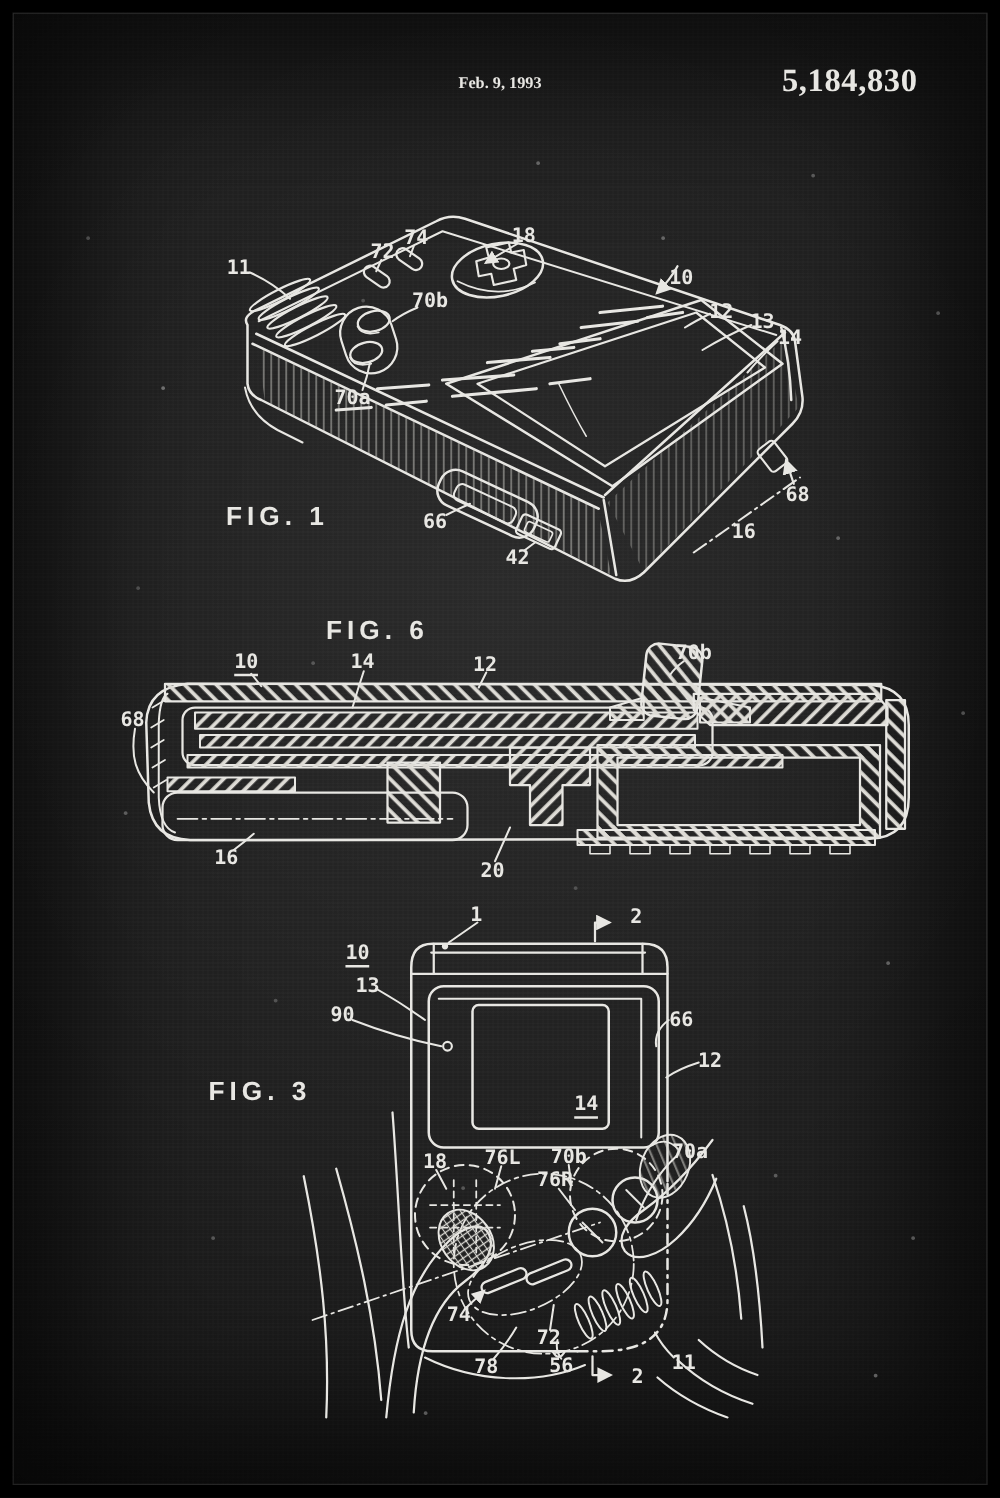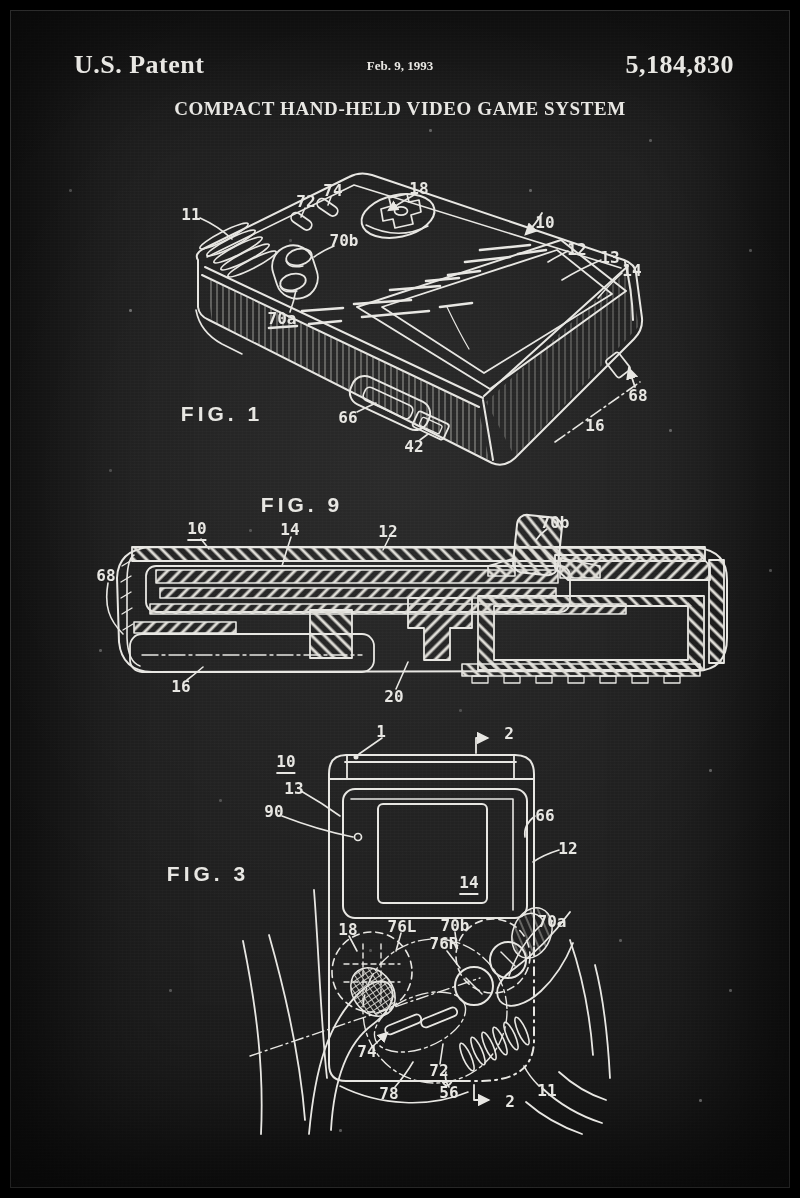--- a/index.html
+++ b/index.html
@@ -36,24 +36,22 @@
      font-size:21px;font-weight:bold;color:var(--ink,#e8e7e3);letter-spacing:4px;white-space:nowrap;}
 </style>
 </head>
 <body>
 
 <div class="poster">
  <div class="board">
   <div class="vignette"></div>
   <div class="specks"></div>
 
-  <span class="hdr-pub">U.S. Patent</span>
   <span class="hdr-date">Feb. 9, 1993</span>
   <span class="hdr-num">5,184,830</span>
-  <div class="title">COMPACT HAND-HELD VIDEO GAME SYSTEM</div>
 
   <svg class="fig" style="left:70px;top:140px" width="620" height="330" viewBox="70 140 620 330">
     <defs>
       <pattern id="vt1" width="6" height="8" patternUnits="userSpaceOnUse">
         <line x1="3" y1="0" x2="3" y2="8" style="stroke:#d9d8d2;stroke-width:1.2"></line>
       </pattern>
       <marker id="ar1" viewBox="0 0 10 10" refX="8" refY="5" markerWidth="7" markerHeight="7" orient="auto">
         <path d="M0 0 L10 5 L0 10 Z" style="fill:#e8e7e3;stroke:none"></path>
       </marker>
     </defs>
@@ -271,21 +269,21 @@
   <span class="r" style="left:334px;top:230px">70b</span>
   <span class="r" style="left:567px;top:239px">12</span>
   <span class="r" style="left:600px;top:247px">13</span>
   <span class="r" style="left:622px;top:260px">14</span>
   <span class="r" style="left:272px;top:308px">70a</span>
   <span class="r" style="left:628px;top:385px">68</span>
   <span class="r" style="left:585px;top:415px">16</span>
   <span class="r" style="left:338px;top:407px">66</span>
   <span class="r" style="left:404px;top:436px">42</span>
 
-  <span class="cap" style="left:292px;top:495px">FIG. 9</span>
+  <span class="cap" style="left:292px;top:495px">FIG. 6</span>
   <span class="r u" style="left:187px;top:520px">10</span>
   <span class="r" style="left:280px;top:519px">14</span>
   <span class="r" style="left:378px;top:521px">12</span>
   <span class="r" style="left:545px;top:512px">70b</span>
   <span class="r" style="left:96px;top:565px">68</span>
   <span class="r" style="left:171px;top:676px">16</span>
   <span class="r" style="left:384px;top:686px">20</span>
 
   <span class="cap" style="left:198px;top:864px">FIG. 3</span>
   <span class="r" style="left:371px;top:721px">1</span>

